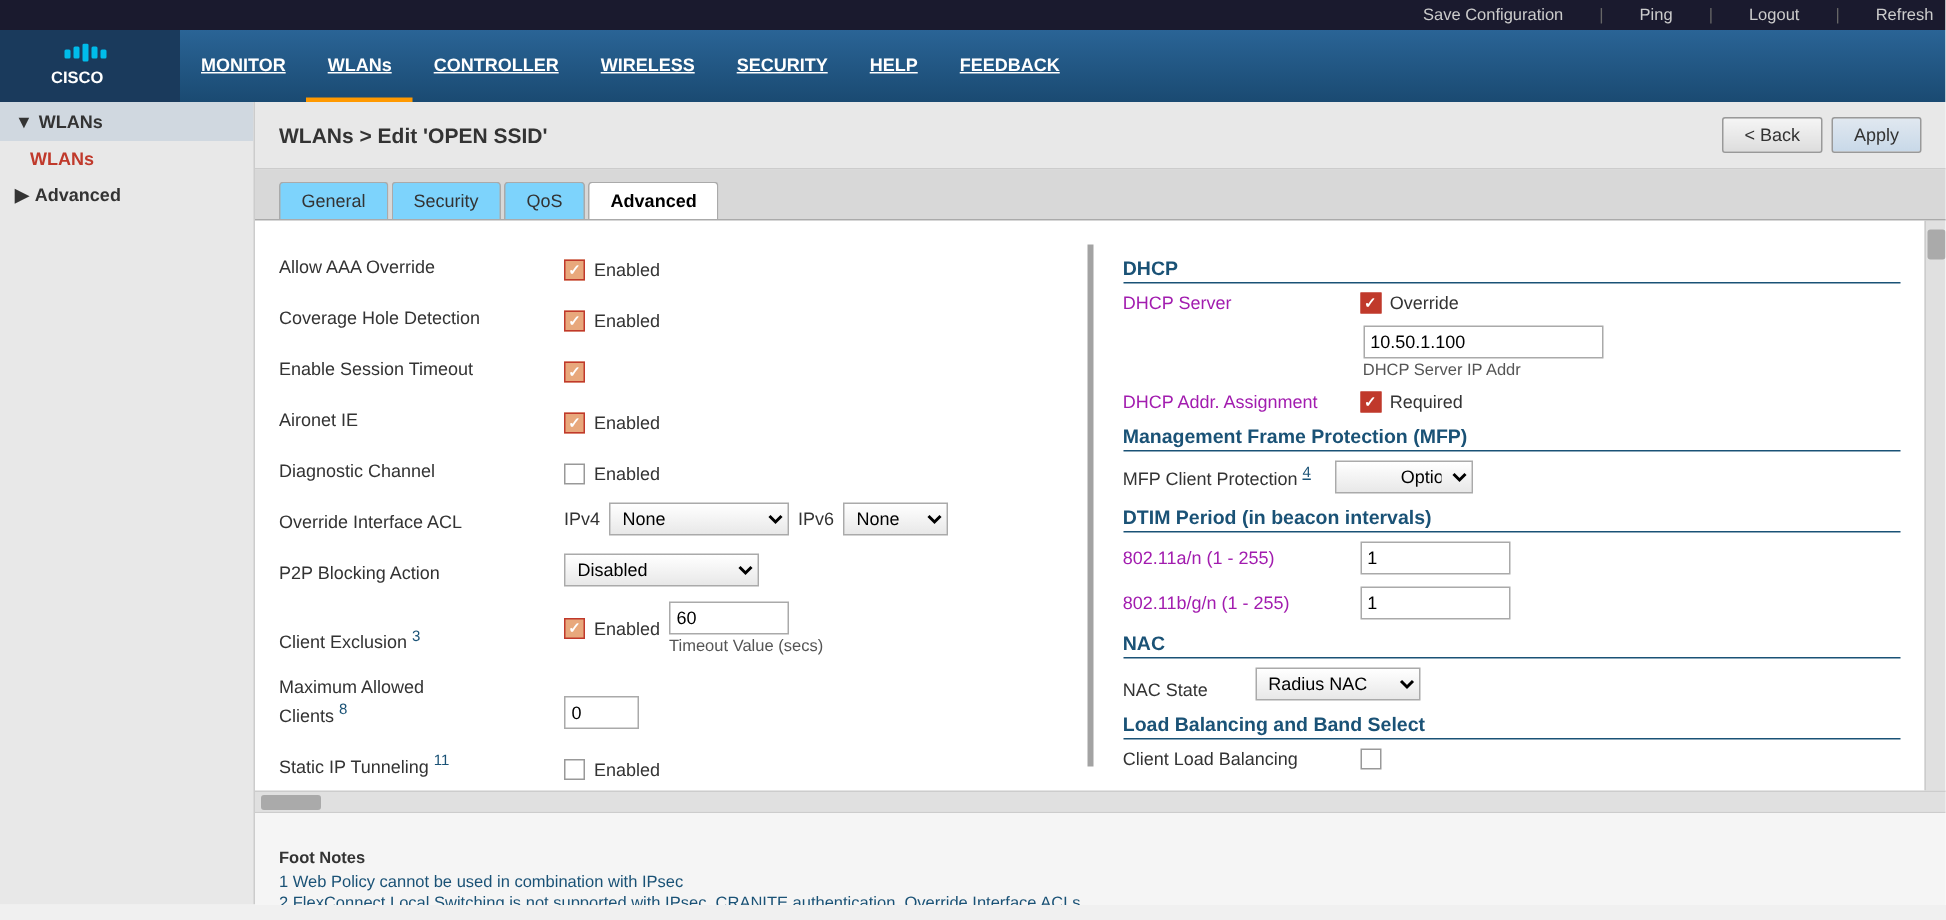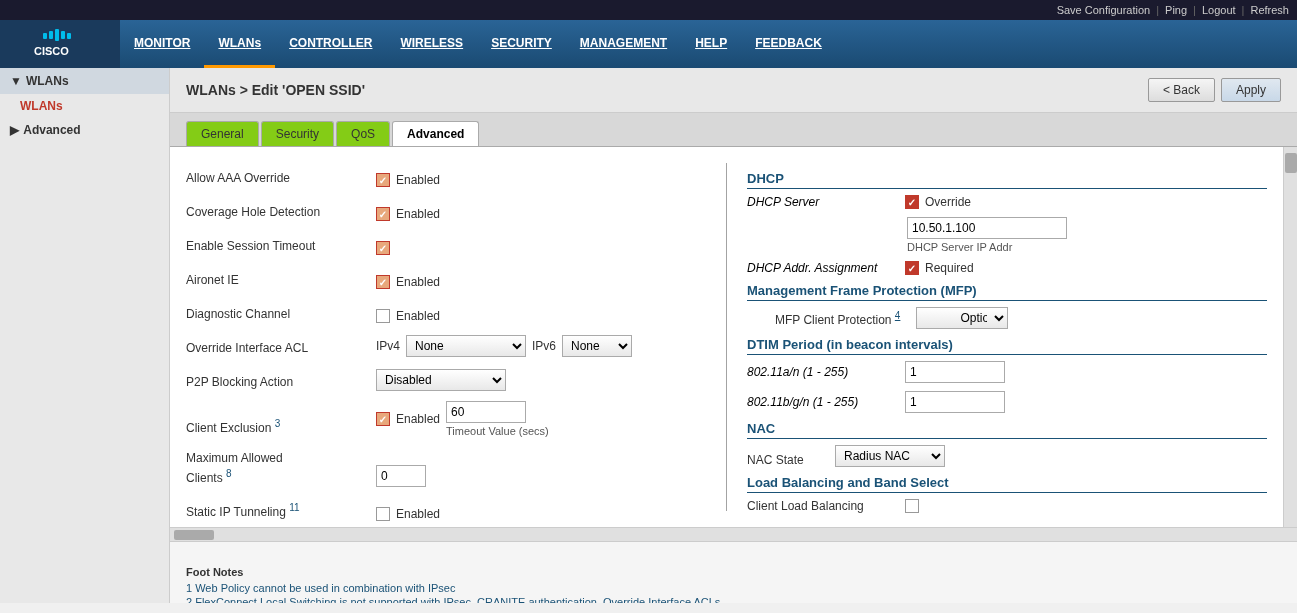--- a/index.html
+++ b/index.html
@@ -7,21 +7,21 @@
 
     
     .top-bar {
       background: #1a1a2e;
       color: #ccc;
       font-size: 11px;
       text-align: right;
       padding: 4px 8px;
       display: flex;
       justify-content: flex-end;
-      gap: 6px;
+      gap: 24px;
       align-items: center;
     }
     .top-bar a { color: #ccc; text-decoration: none; }
     .top-bar .sep { color: #666; }
 
     
     .nav-bar {
       background: linear-gradient(to bottom, #2a6496, #1a4a72);
       display: flex;
       align-items: center;
@@ -132,40 +132,40 @@
       border-bottom: 1px solid #aaa;
       padding: 8px 16px 0;
       gap: 2px;
     }
     .tab {
       padding: 5px 14px;
       cursor: pointer;
       font-size: 12px;
       border: 1px solid #aaa;
       border-bottom: none;
-      background: #84cc16;
+      background: #7dd3fc;
       color: #333;
       border-radius: 3px 3px 0 0;
     }
     .tab.active {
       background: #fff;
       font-weight: bold;
       border-color: #aaa;
       color: #000;
     }
 
     
     .content-area {
       background: #fff;
       padding: 16px;
       display: flex;
       gap: 20px;
     }
     .left-col { flex: 1; }
-    .right-col { flex: 1; border-left: 1px solid #a3a3a3; padding-left: 20px; }
+    .right-col { flex: 1; border-left: 4px solid #a3a3a3; padding-left: 20px; }
 
     
     .form-row {
       display: flex;
       align-items: flex-end;
       margin-bottom: 10px;
       min-height: 24px;
     }
     .form-label {
       width: 190px;
@@ -233,21 +233,21 @@
       border-bottom: 1px solid #1a5276;
       padding-bottom: 2px;
     }
 
     .dhcp-row {
       display: flex;
       align-items: center;
       gap: 8px;
       margin-bottom: 8px;
     }
-    .dhcp-label { width: 150px; font-size: 12px; color: #000000; font-style: italic; }
+    .dhcp-label { width: 150px; font-size: 12px; color: #a21caf; }
 
     
     .hscroll {
       height: 14px;
       background: #e0e0e0;
       border-top: 1px solid #ccc;
       display: flex;
       align-items: center;
     }
 
@@ -298,21 +298,20 @@
       </g>
       <text x="18" y="26" fill="white" font-size="11" font-weight="bold" font-family="Arial">CISCO</text>
     </svg>
   </div>
   <div class="nav-items">
     <div class="nav-item underline">MONITOR</div>
     <div class="nav-item active underline">WLANs</div>
     <div class="nav-item underline">CONTROLLER</div>
     <div class="nav-item underline">WIRELESS</div>
     <div class="nav-item underline">SECURITY</div>
-    <div class="nav-item underline">MANAGEMENT</div>
     <div class="nav-item underline">HELP</div>
     <div class="nav-item underline">FEEDBACK</div>
   </div>
 </div>
 
 <div class="layout">
 
   <div class="sidebar">
     <div class="sidebar-section-header">
       <span>▼</span>
@@ -469,21 +468,21 @@
             <div class="dhcp-label">DHCP Addr. Assignment</div>
             <div style="display:flex; align-items:center; gap:6px;">
               <span class="cb-orange-checked"></span>
               <span>Required</span>
             </div>
           </div>
 
           <div class="section-header">Management Frame Protection (MFP)</div>
 
           <div class="dhcp-row">
-            <div style="font-size:12px; margin-right:8px;margin-left:28px;">
+            <div style="font-size:12px; margin-right:8px;">
               MFP Client Protection <sup><a href="#">4</a></sup>
             </div>
             <select style="width:92px;padding-left:39px;">
               <option>Optional</option>
               <option>Disabled</option>
               <option>Required</option>
             </select>
           </div>
 
           <div class="section-header">DTIM Period (in beacon intervals)</div>

